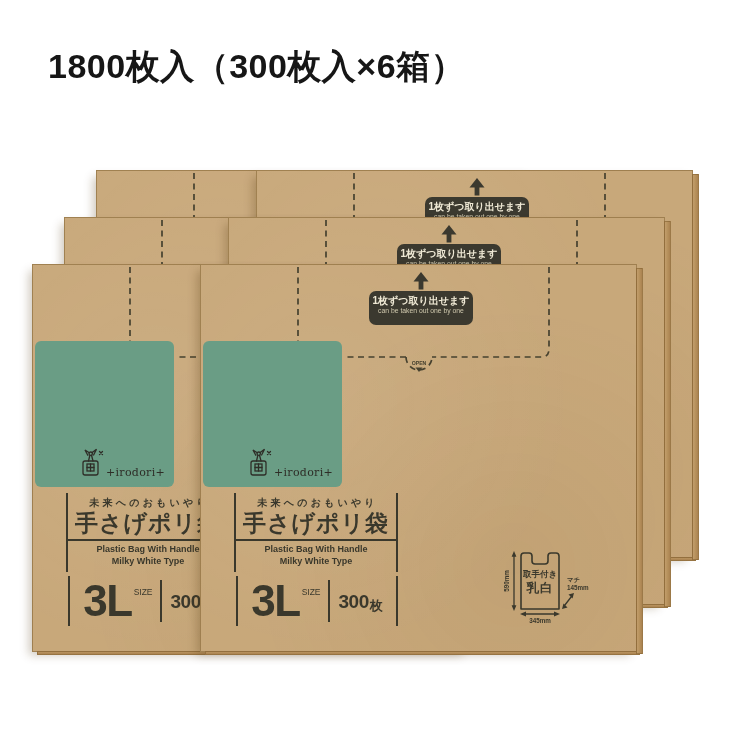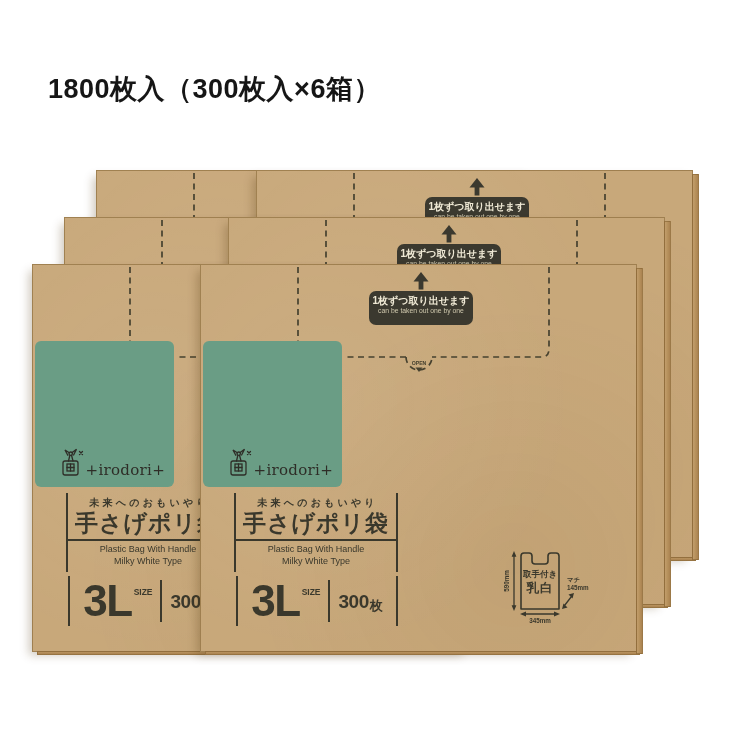--- a/index.html
+++ b/index.html
@@ -1,22 +1,22 @@
 <!DOCTYPE html>
 <html style="--kraft: #c8a87a; --green: #6a9d85; --ink: #3a382c; --badge-bg: #3b392f; --badge-text: #efe9d5;"><head>
 <meta charset="utf-8">
 <style>
   html,body{margin:0;padding:0;width:740px;height:740px;background:#ffffff;overflow:hidden;
     font-family:"Liberation Sans","DejaVu Sans",sans-serif;}
   :root{
     --kraft:#c8a87a; --green:#6a9d85; --ink:#3a382c; --badge-bg:#3b392f; --badge-text:#efe9d5;
     --edge-dark:#ab8351; --edge-mid:#b9945f;
   }
-  .page-title{position:absolute;left:48px;top:44px;font-size:27px;font-weight:700;color:#161616;
-    letter-spacing:0.5px;white-space:nowrap;margin-top:27px;}
+  .page-title{position:absolute;left:48px;top:44px;font-size:34px;font-weight:700;color:#161616;
+    letter-spacing:0.5px;white-space:nowrap;}
   .scene{position:absolute;left:0;top:0;width:644px;height:740px;}
 
   .box{position:absolute;width:437px;height:388px;
     background:
       radial-gradient(circle at 28% 35%, rgba(255,255,255,.06), transparent 62%),
       radial-gradient(circle at 72% 78%, rgba(92,62,20,.06), transparent 60%),
       var(--kraft);
     border:1px solid rgba(128,96,48,.55);
     box-shadow:-5px 5px 9px -2px rgba(80,55,15,.28);
     box-sizing:border-box;}
@@ -33,36 +33,36 @@
 
   .badge{position:absolute;left:168px;top:26px;width:104px;height:34px;border-radius:7px;
     background:var(--badge-bg);text-align:center;box-sizing:border-box;}
   .badge-jp{font-size:10px;font-weight:700;color:var(--badge-text);margin-top:4px;line-height:1.15;
     letter-spacing:0;white-space:nowrap;}
   .badge-en{font-size:6.8px;color:#cfc8ad;margin-top:1px;line-height:1;white-space:nowrap;}
 
   .green{position:absolute;left:2px;top:76px;width:139px;height:146px;border-radius:6px;
     background:var(--green);}
   .logo{position:absolute;right:9px;bottom:9px;display:flex;align-items:flex-end;}
-  .logo-text{font-family:"DejaVu Serif","Liberation Serif",serif;font-size:15px;color:#2e2d27;
+  .logo-text{font-family:"DejaVu Serif","Liberation Serif",serif;font-size:11px;color:#2e2d27;
     line-height:1;margin-left:1px;letter-spacing:.3px;}
 
   .head{position:absolute;left:33px;top:228px;width:164px;height:79px;box-sizing:border-box;
     border-left:2px solid var(--ink);border-right:2px solid var(--ink);text-align:center;color:var(--ink);}
   .tagline{font-size:10px;font-weight:700;letter-spacing:3.2px;margin-top:3px;white-space:nowrap;
     text-indent:3.2px;}
   .prod{font-size:23px;font-weight:700;letter-spacing:1px;margin-top:1px;line-height:1.1;white-space:nowrap;}
   .rule{height:2px;background:var(--ink);margin:3px 0 3px;}
-  .sub{font-size:9px;font-weight:400;line-height:1.3;white-space:nowrap;}
+  .sub{font-size:9px;font-weight:700;line-height:1.3;white-space:nowrap;}
 
   .sizeblk{position:absolute;left:35px;top:311px;width:162px;height:50px;box-sizing:border-box;
     border-left:2px solid var(--ink);border-right:2px solid var(--ink);
     display:flex;align-items:center;justify-content:center;color:var(--ink);}
   .sz{font-size:44px;font-weight:800;letter-spacing:-1.5px;line-height:1;}
-  .szlabel{font-size:8.5px;font-weight:700;align-self:center;transform:translateY(-9px);margin-left:2px;}
+  .szlabel{font-size:8.5px;font-weight:400;align-self:center;transform:translateY(-9px);margin-left:2px;}
   .vdiv{width:2px;height:42px;background:var(--ink);margin:0 9px 0 7px;}
   .cnt{font-size:19px;font-weight:800;line-height:1;letter-spacing:-0.5px;}
   .cntunit{font-size:13px;font-weight:700;margin:9px 0 0 1px;align-self:center;}
 </style>
 </head>
 <body>
 
 <div class="page-title">1800枚入（300枚入×6箱）</div>
 
 <div class="scene">

